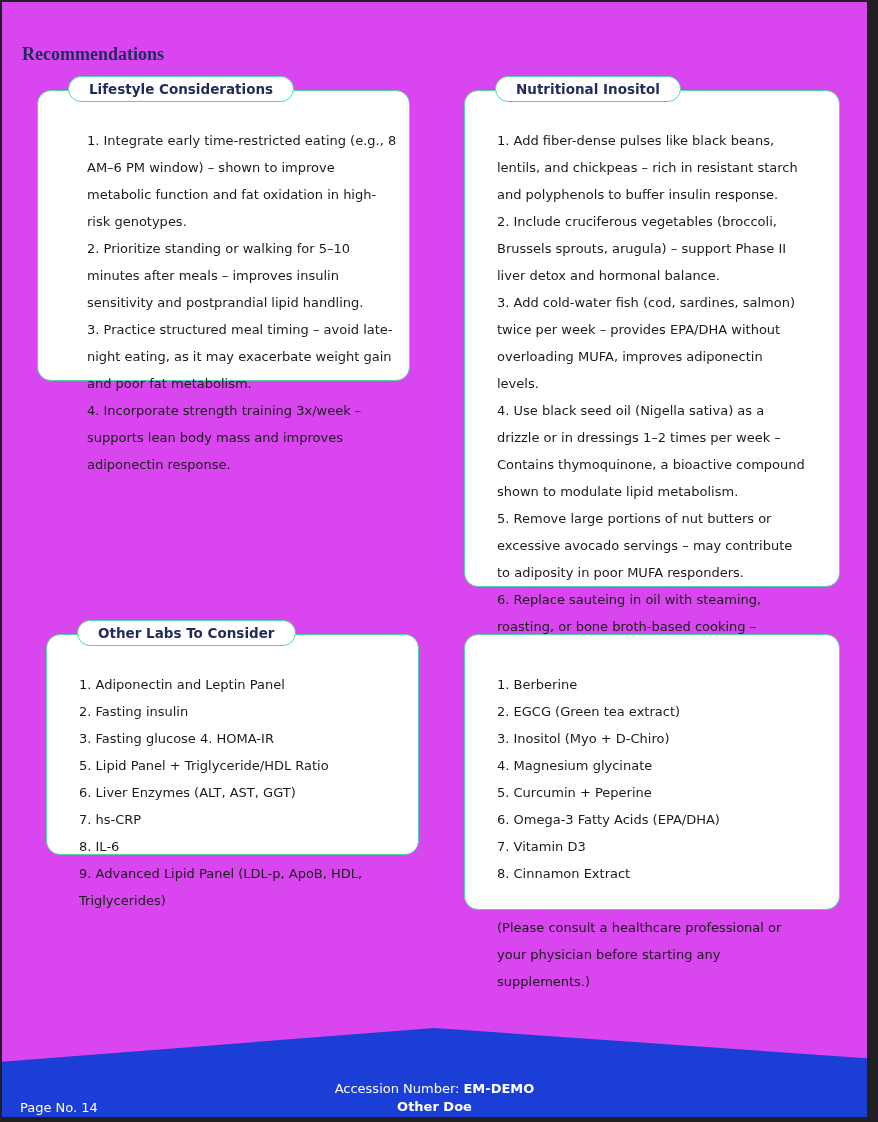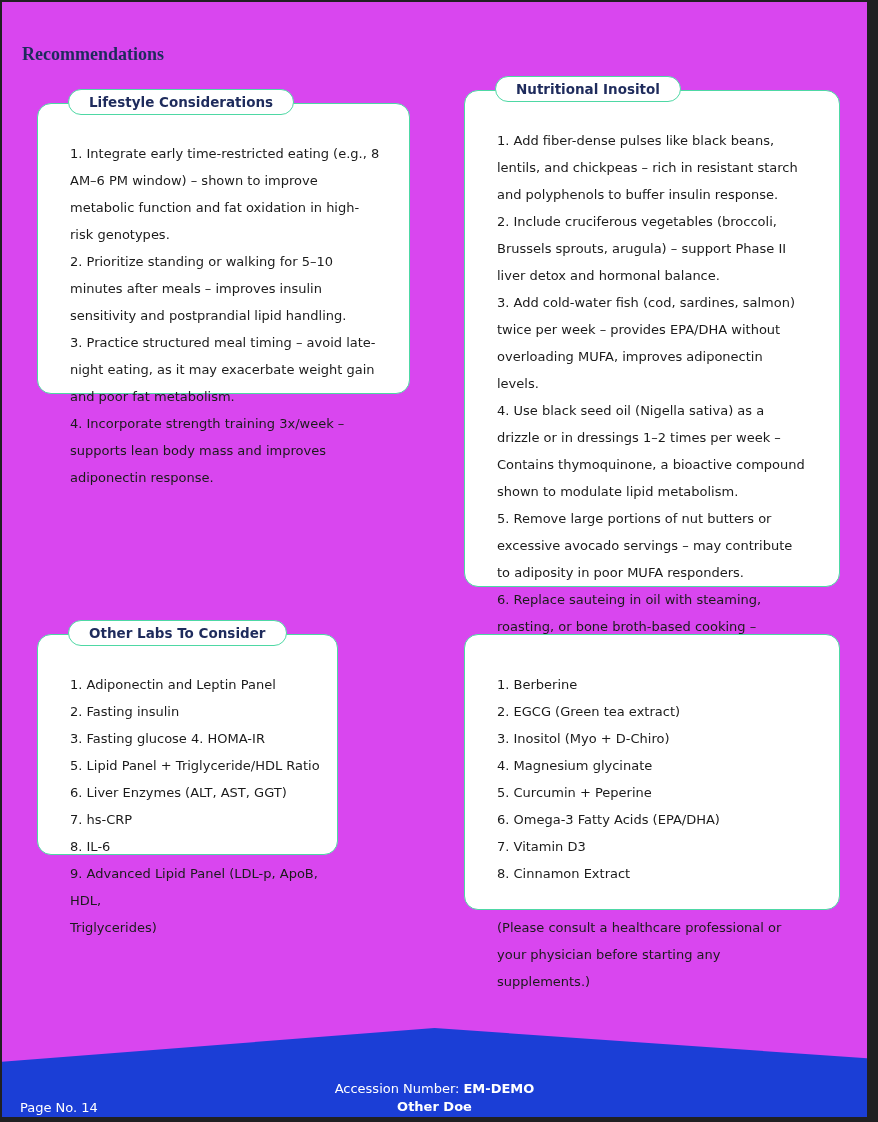--- a/index.html
+++ b/index.html
@@ -31,23 +31,23 @@
     border-radius:16px;
     padding:4px 20px;
     font-weight:bold;font-size:13.5px;color:#1e2b5c;
     white-space:nowrap;
   }
   .card-body{
     padding:36px 12px 0 32px;
     font-size:13px;line-height:27px;color:#1b1b1b;
     white-space:pre-line;
   }
-  #card-lifestyle{left:35px;top:101px;width:373px;height:291px;}
+  #card-lifestyle{left:35px;top:88px;width:373px;height:291px;padding-left:17px;}
   #card-nutrition{left:462px;top:88px;width:376px;height:497px;}
-  #card-labs{left:35px;top:632px;width:301px;height:221px;}
+  #card-labs{left:44px;top:632px;width:373px;height:221px;}
   #card-supplements{left:462px;top:632px;width:376px;height:276px;}
   .footer-band{
     position:absolute;left:0;bottom:0;width:100%;height:89px;
     background:#1b3ed6;
     clip-path:polygon(0 38%,50% 0,100% 34%,100% 100%,0 100%);
   }
   .footer-center{
     position:absolute;left:0;bottom:1px;width:100%;
     text-align:center;color:#ffffff;font-size:13px;line-height:18px;margin-top:44px;
   }

